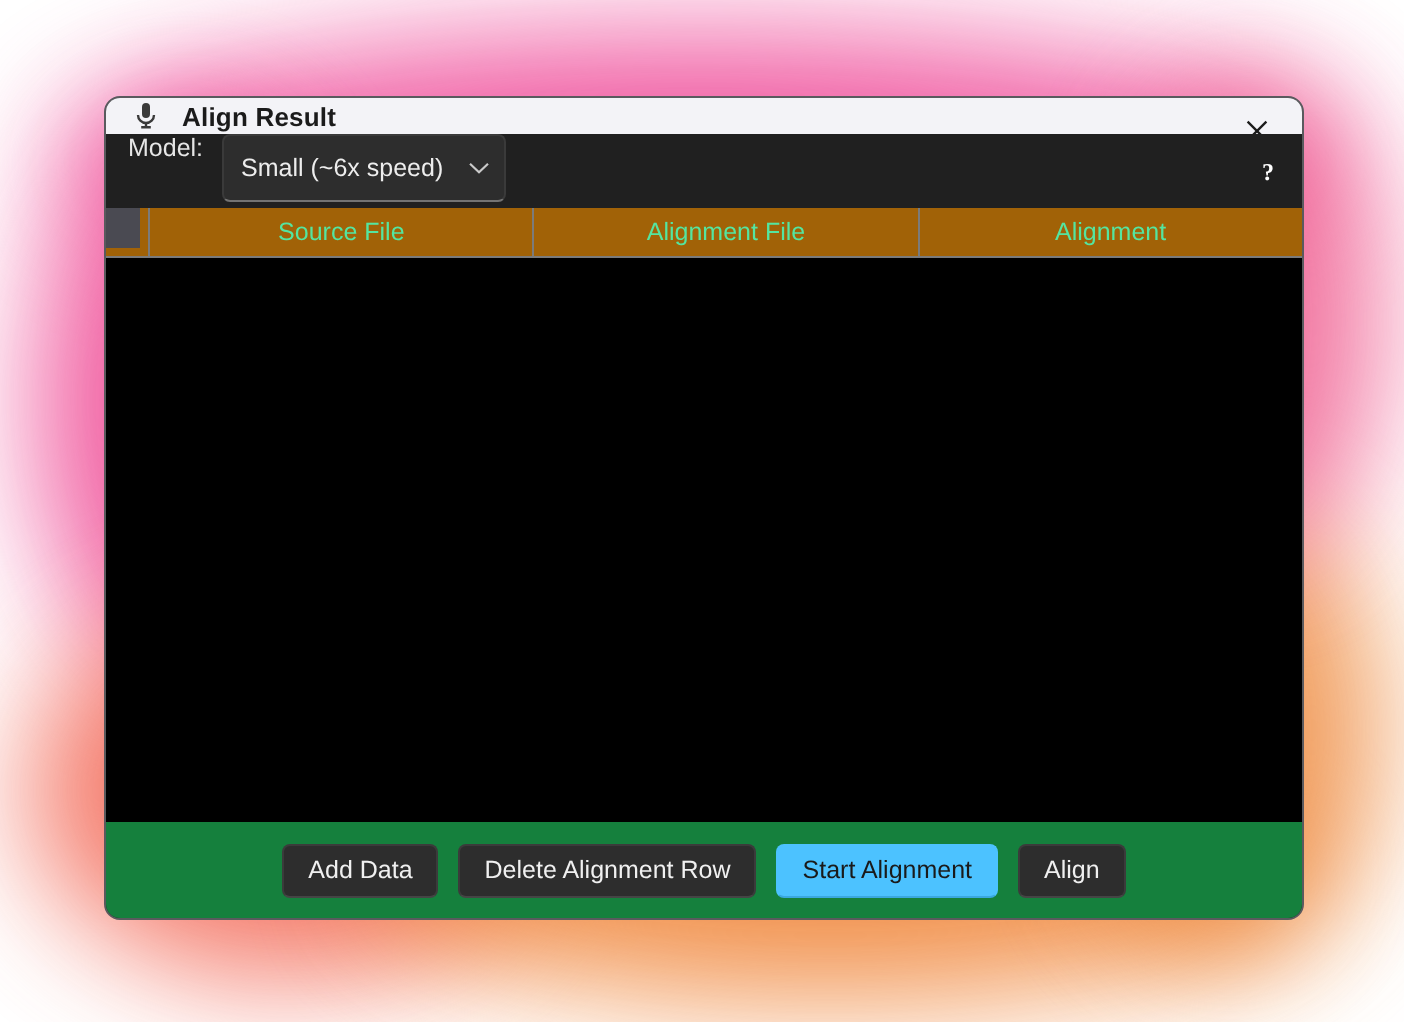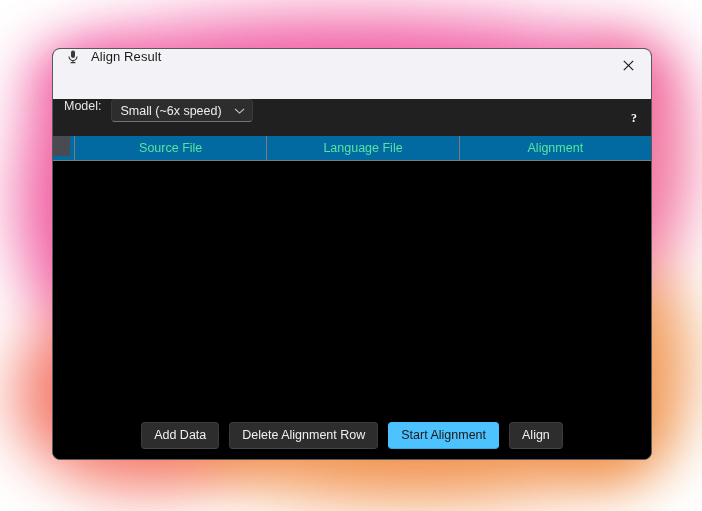--- a/index.html
+++ b/index.html
@@ -75,25 +75,27 @@
     overflow: hidden;
     border: 1px solid #5a5a5e;
     box-sizing: border-box;
     background: #202020;
     display: flex;
     flex-direction: column;
   }
 
   
   #titlebar {
-    height: 50px;
+    height: 18px;
     background: #f3f3f7;
     display: flex;
-    flex: 0 0 auto;
-    position: relative;
+    align-items: center;
+    flex: 0 0 auto;
+    position: relative;
+    font-weight: bold;
   }
   #app-icon {
     width: 16px;
     height: 16px;
     margin-left: 12px;
     margin-right: 10px;
     flex: 0 0 auto;
     display: block;
   }
   #window-title {
@@ -124,21 +126,21 @@
   }
   #model-label {
     font-size: 12.5px;
     color: #e6e6e6;
     margin-left: 11px;
     margin-right: 9px;
     white-space: nowrap;
   }
   #model-select {
     width: 142px;
-    height: 23px;
+    height: 34px;
     background: #2d2d2d;
     border: 1px solid #3a3a3a;
     border-bottom: 1px solid #737373;
     border-radius: 4px;
     box-sizing: border-box;
     display: flex;
     align-items: center;
     position: relative;
   }
   #model-select-value {
@@ -174,21 +176,21 @@
     background: #000000;
     display: flex;
     flex-direction: column;
     overflow: hidden;
     position: relative;
   }
   #table-header {
     height: 25px;
     display: flex;
     flex: 0 0 auto;
-    background: #0369a1;
+    background: #a16207;
     border-bottom: 1px solid #7b7b7b;
     box-sizing: border-box;
     position: relative;
   }
   #corner-cell {
     width: 21px;
     flex: 0 0 auto;
     position: relative;
   }
   #corner-cell::after {
@@ -211,21 +213,21 @@
     white-space: nowrap;
   }
   #table-body {
     flex: 1 1 auto;
     background: #000000;
   }
 
   
   #footer {
     height: 48px;
-    background: #000000;
+    background: #15803d;
     display: flex;
     align-items: center;
     justify-content: center;
     gap: 10px;
     flex: 0 0 auto;
   }
   .btn {
     height: 27px;
     padding: 0 12px;
     border-radius: 4px;
@@ -285,21 +287,21 @@
         <polyline points="1,1.4 5.5,5.6 10,1.4" fill="none" stroke="#c9c9c9" stroke-width="1.1"></polyline>
       </svg>
     </div>
     <div id="help-button">?</div>
   </div>
 
   <div id="table-wrap">
     <div id="table-header">
       <div id="corner-cell"></div>
       <div class="th">Source File</div>
-      <div class="th">Language File</div>
+      <div class="th">Alignment File</div>
       <div class="th">Alignment</div>
     </div>
     <div id="table-body"></div>
   </div>
 
   <div id="footer">
     <div class="btn">Add Data</div>
     <div class="btn">Delete Alignment Row</div>
     <div class="btn primary">Start Alignment</div>
     <div class="btn">Align</div>

